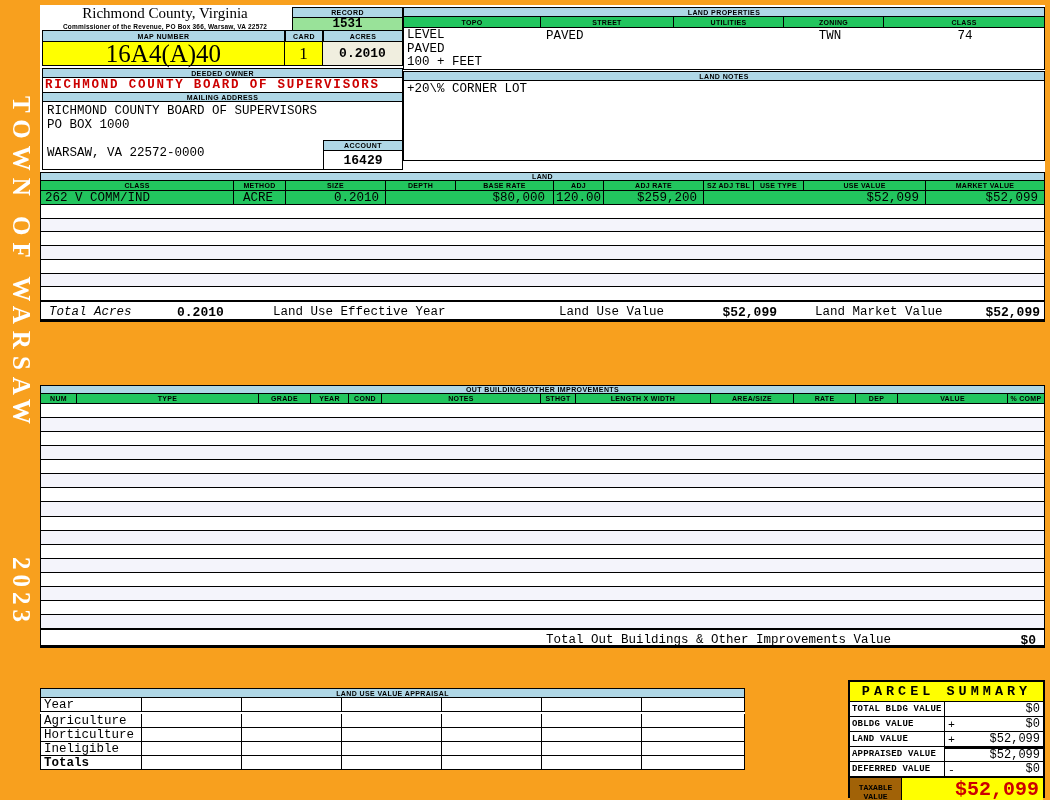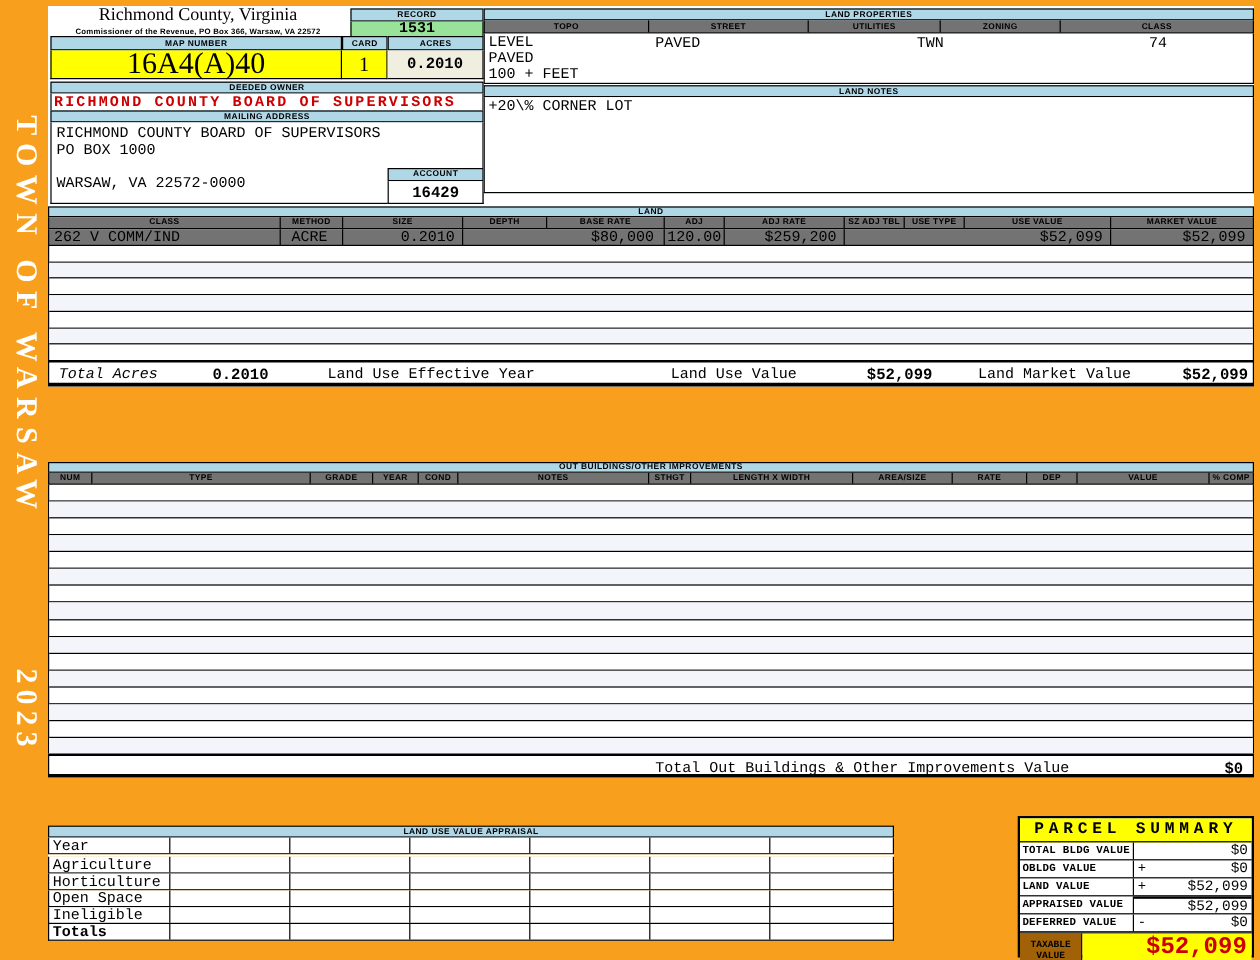--- a/index.html
+++ b/index.html
@@ -14,21 +14,21 @@
   .white{background:#fff;}
   
   .vtext{position:absolute;writing-mode:vertical-rl;color:#fff;
          font-family:"Liberation Serif",serif;font-weight:bold;font-size:25px;}
   .v-town{left:7px;top:96px;letter-spacing:7px;}
   .v-year{left:7px;top:557px;letter-spacing:5px;}
   
   .bar{background:var(--lblue);border:1px solid var(--ink);
        font:bold 7px "Liberation Sans",sans-serif;letter-spacing:.4px;
        display:flex;align-items:center;justify-content:center;color:#000;}
-  .cells{display:flex;background:#737373;border:1px solid var(--ink);border-top:none;}
+  .cells{display:flex;background:#22c55e;border:1px solid var(--ink);border-top:none;}
   .cells>div{border-right:1px solid var(--ink);font:bold 7px "Liberation Sans",sans-serif;
        letter-spacing:.3px;display:flex;align-items:center;justify-content:center;overflow:hidden;}
   .cells>div:last-child{border-right:none;flex:1;}
   .mono{font-family:"Liberation Mono",monospace;font-size:12.5px;color:#000;}
   .monocells>div{font:12.5px "Liberation Mono",monospace;letter-spacing:0;justify-content:flex-start;}
   .tr{text-align:right;justify-content:flex-end !important;}
   .serifval{font-family:"Liberation Serif",serif;display:flex;align-items:center;justify-content:center;}
   .emptyrows{display:flex;flex-direction:column;background:#fff;
              border-left:1px solid var(--ink);border-right:1px solid var(--ink);}
   .erow{flex:1;border-bottom:1px solid var(--ink);}
@@ -88,21 +88,21 @@
     <div style="width:133px;">STREET</div>
     <div style="width:110px;">UTILITIES</div>
     <div style="width:100px;">ZONING</div>
     <div>CLASS</div>
   </div>
   <div class="abs white" style="left:403px;top:28px;width:642px;height:42px;border:1px solid var(--ink);border-top:none;">
     <div class="mono" style="position:absolute;left:3px;top:1px;line-height:13.3px;white-space:pre;">LEVEL</div>
     <div class="mono" style="position:absolute;left:3px;top:14px;">PAVED</div>
     <div class="mono" style="position:absolute;left:3px;top:27px;">100 + FEET</div>
     <div class="mono" style="position:absolute;left:142px;top:1px;">PAVED</div>
-    <div class="mono" style="position:absolute;left:360px;top:1px;width:100px;">TWN</div>
+    <div class="mono" style="position:absolute;left:376px;top:1px;width:100px;text-align:center;">TWN</div>
     <div class="mono" style="position:absolute;left:480px;top:1px;width:162px;text-align:center;">74</div>
   </div>
 
   <div class="abs bar" style="left:42px;top:30px;width:243px;height:12px;">MAP NUMBER</div>
   <div class="abs serifval" style="left:42px;top:42px;width:243px;height:24px;background:var(--yellow);border:1px solid var(--ink);border-top:none;font-size:25px;">16A4(A)40</div>
   <div class="abs bar" style="left:285px;top:30px;width:38px;height:12px;">CARD</div>
   <div class="abs serifval" style="left:285px;top:42px;width:38px;height:24px;background:var(--yellow);border:1px solid var(--ink);border-top:none;border-left:none;font-size:17px;">1</div>
   <div class="abs bar" style="left:323px;top:30px;width:80px;height:12px;">ACRES</div>
   <div class="abs" style="left:323px;top:42px;width:80px;height:24px;background:var(--cream);border:1px solid var(--ink);border-top:none;border-left:none;display:flex;align-items:center;justify-content:center;font:bold 13px 'Liberation Mono',monospace;">0.2010</div>
 
@@ -231,29 +231,20 @@
     <div class="luarow">
       <div class="lualabel">Horticulture</div>
       <div class="luacell"></div>
         <div class="luacell"></div>
         <div class="luacell"></div>
         <div class="luacell"></div>
         <div class="luacell"></div>
         <div class="luacell" style="flex:1;"></div>
     </div>
     <div class="luarow">
-      <div class="lualabel">Open Space</div>
-      <div class="luacell"></div>
-        <div class="luacell"></div>
-        <div class="luacell"></div>
-        <div class="luacell"></div>
-        <div class="luacell"></div>
-        <div class="luacell" style="flex:1;"></div>
-    </div>
-    <div class="luarow">
       <div class="lualabel">Ineligible</div>
       <div class="luacell"></div>
         <div class="luacell"></div>
         <div class="luacell"></div>
         <div class="luacell"></div>
         <div class="luacell"></div>
         <div class="luacell" style="flex:1;"></div>
     </div>
     <div class="luarow">
       <div class="lualabel" style="font-weight:bold;">Totals</div>

